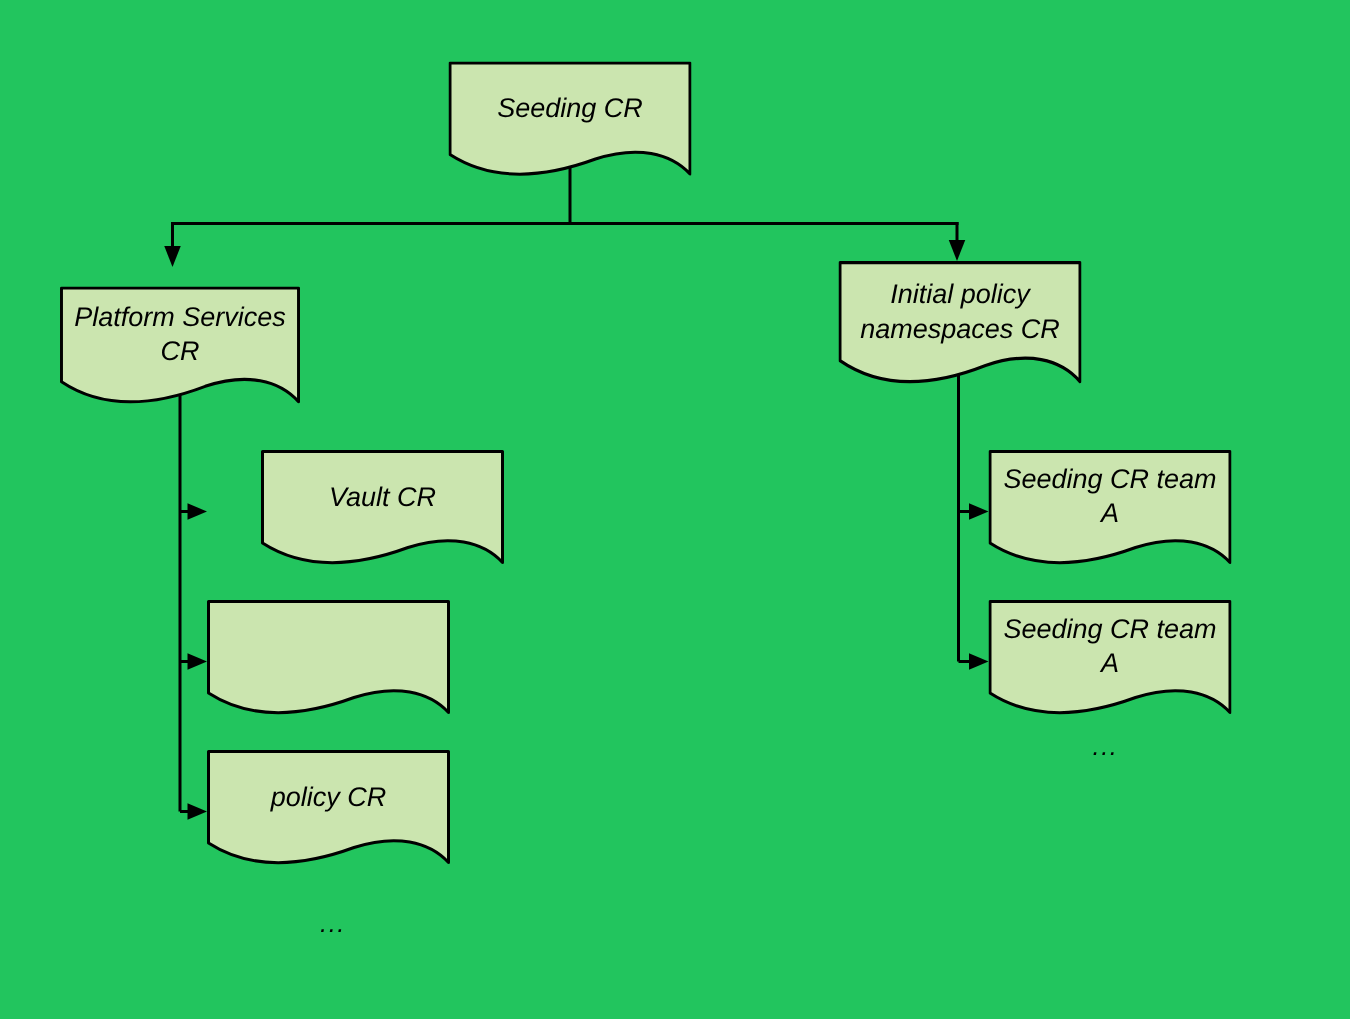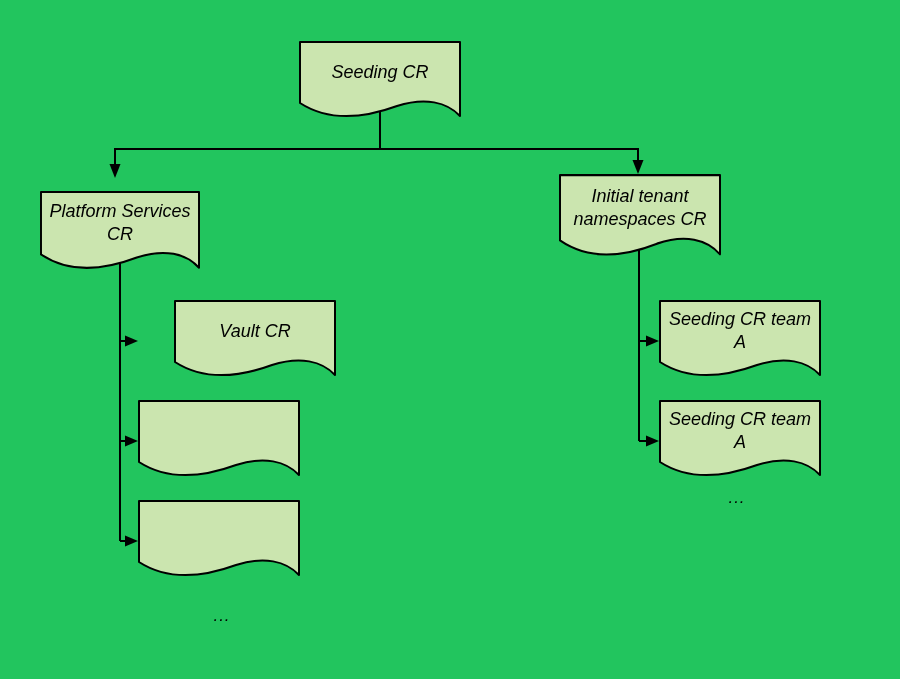--- a/index.html
+++ b/index.html
@@ -114,41 +114,42 @@
       <path fill="#cbe5af" d="M1,1 L161,1 L161,75 C148,61 126,56 98,65 C68,76 32,82 1,62 Z"></path>
     </svg>
     <div class="label">Platform Services
 CR</div>
   </div>
 
   <div class="node h90" style="left:559px; top:174px; width:162px; height:90px;">
     <svg class="doc-shape" viewBox="0 0 162 84" preserveAspectRatio="none" xmlns="http://www.w3.org/2000/svg">
       <path fill="#cbe5af" d="M1,1 L161,1 L161,75 C148,61 126,56 98,65 C68,76 32,82 1,62 Z"></path>
     </svg>
-    <div class="label">Initial tenant
+    <div class="label">Initial policy
 namespaces CR</div>
   </div>
 
   <div class="node" style="left:138px; top:300px; width:162px; height:84px;margin-left:36px;">
     <svg class="doc-shape" viewBox="0 0 162 84" preserveAspectRatio="none" xmlns="http://www.w3.org/2000/svg">
       <path fill="#cbe5af" d="M1,1 L161,1 L161,75 C148,61 126,56 98,65 C68,76 32,82 1,62 Z"></path>
     </svg>
     <div class="label">Vault CR</div>
   </div>
 
   <div class="node" style="left:138px; top:400px; width:162px; height:84px;">
     <svg class="doc-shape" viewBox="0 0 162 84" preserveAspectRatio="none" xmlns="http://www.w3.org/2000/svg">
       <path fill="#cbe5af" d="M1,1 L161,1 L161,75 C148,61 126,56 98,65 C68,76 32,82 1,62 Z"></path>
     </svg>
   </div>
 
   <div class="node" style="left:138px; top:500px; width:162px; height:84px;">
     <svg class="doc-shape" viewBox="0 0 162 84" preserveAspectRatio="none" xmlns="http://www.w3.org/2000/svg">
       <path fill="#cbe5af" d="M1,1 L161,1 L161,75 C148,61 126,56 98,65 C68,76 32,82 1,62 Z"></path>
     </svg>
+    <div class="label">policy CR</div>
   </div>
 
   <div class="node" style="left:659px; top:300px; width:162px; height:84px;">
     <svg class="doc-shape" viewBox="0 0 162 84" preserveAspectRatio="none" xmlns="http://www.w3.org/2000/svg">
       <path fill="#cbe5af" d="M1,1 L161,1 L161,75 C148,61 126,56 98,65 C68,76 32,82 1,62 Z"></path>
     </svg>
     <div class="label">Seeding CR team
 A</div>
   </div>
 

